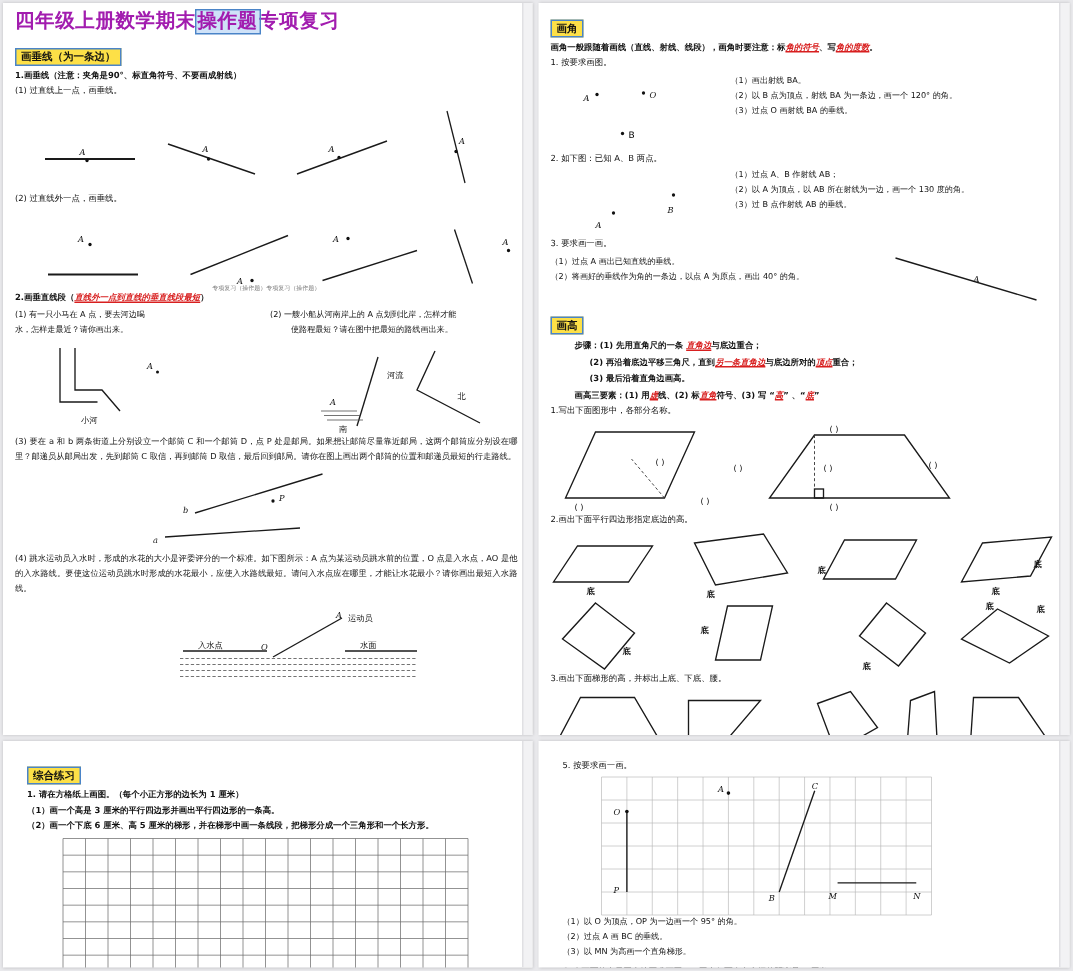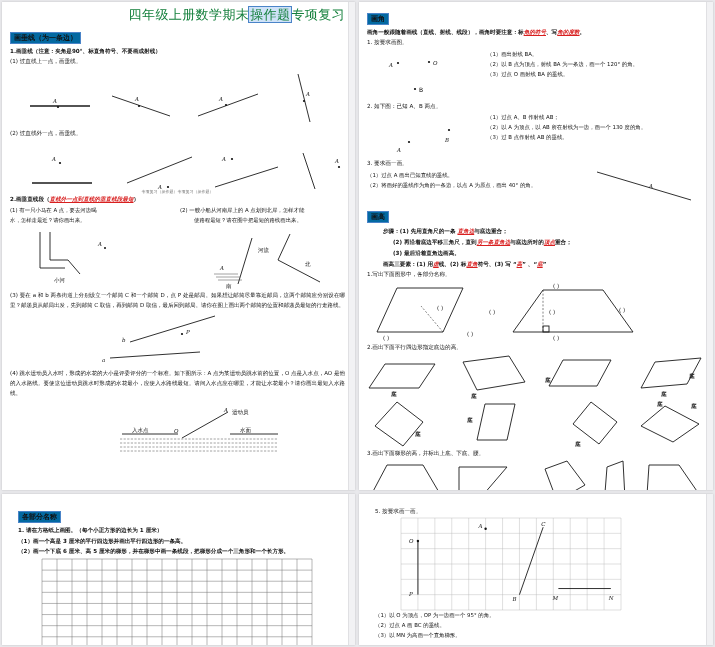--- a/index.html
+++ b/index.html
@@ -24,26 +24,26 @@
     margin:2px;
   }
   .pg-inner{position:absolute;left:8px;right:10px;top:4px;bottom:2px;}
   .scroll-edge{
     position:absolute;right:0;top:0;bottom:0;width:6px;background:#f2f2f4;
     border-left:1px solid #e0e0e3;
   }
 
   
   .doc-title{
-    text-align:right;color:#15803d;font-size:13px;font-weight:normal;
+    text-align:left;color:#a21caf;font-size:13px;font-weight:bold;
     letter-spacing:.4px;margin:1px 0 3px 0;line-height:15px;
   }
   .doc-title .sel{background:#cfe2f8;outline:1px solid #4a84c8;padding:0 1px;}
   .sec-head{
-    display:inline-block;border:1px solid #4a84c8;background:#0369a1;
+    display:inline-block;border:1px solid #4a84c8;background:#fde047;
     font-size:7px;font-weight:bold;color:#111;padding:1px 3px;line-height:8px;
     margin:2px 0 2px 0;
   }
   .lead{font-size:5.6px;font-weight:bold;color:#111;line-height:9px;margin:1px 0;}
   .lead .red{color:#d81f1f;font-weight:bold;text-decoration:underline;font-style:italic;}
   .q{font-size:5.6px;color:#111;line-height:9.5px;margin:1px 0;}
   .q.b{font-weight:bold;}
   .q2{font-size:5.4px;color:#111;line-height:9px;margin:1px 0;}
   .para{font-size:5.5px;color:#111;line-height:10px;margin:2px 0;text-align:justify;}
   .steps{font-size:5.6px;font-weight:bold;color:#111;line-height:10px;margin:1px 0 1px 16px;}
@@ -321,21 +321,21 @@
           <path class="stroke" d="M240 8 L256 2 L258 40 L238 34 Z"></path>
           <path class="stroke" d="M282 6 L312 6 L334 38 L280 36 Z"></path>
         </svg>
       </div>
     </div>
   </div>
 
   <div class="page">
     <div class="scroll-edge"></div>
     <div class="pg-inner" style="left:16px;right:16px;top:10px;">
-      <div class="sec-head">各部分名称</div>
+      <div class="sec-head">综合练习</div>
       <div class="q b">1. 请在方格纸上画图。（每个小正方形的边长为 1 厘米）</div>
       <div class="q b">（1）画一个高是 3 厘米的平行四边形并画出平行四边形的一条高。</div>
       <div class="q b">（2）画一个下底 6 厘米、高 5 厘米的梯形，并在梯形中画一条线段，把梯形分成一个三角形和一个长方形。</div>
       <div class="fig" style="margin-left:24px;margin-top:2px">
         <svg id="grid-svg" width="270" height="100" viewBox="0 0 270 100">
             <line class="cellgrid" x1="0" y1="0" x2="0" y2="100"></line>
             <line class="cellgrid" x1="15" y1="0" x2="15" y2="100"></line>
             <line class="cellgrid" x1="30" y1="0" x2="30" y2="100"></line>
             <line class="cellgrid" x1="45" y1="0" x2="45" y2="100"></line>
             <line class="cellgrid" x1="60" y1="0" x2="60" y2="100"></line>

